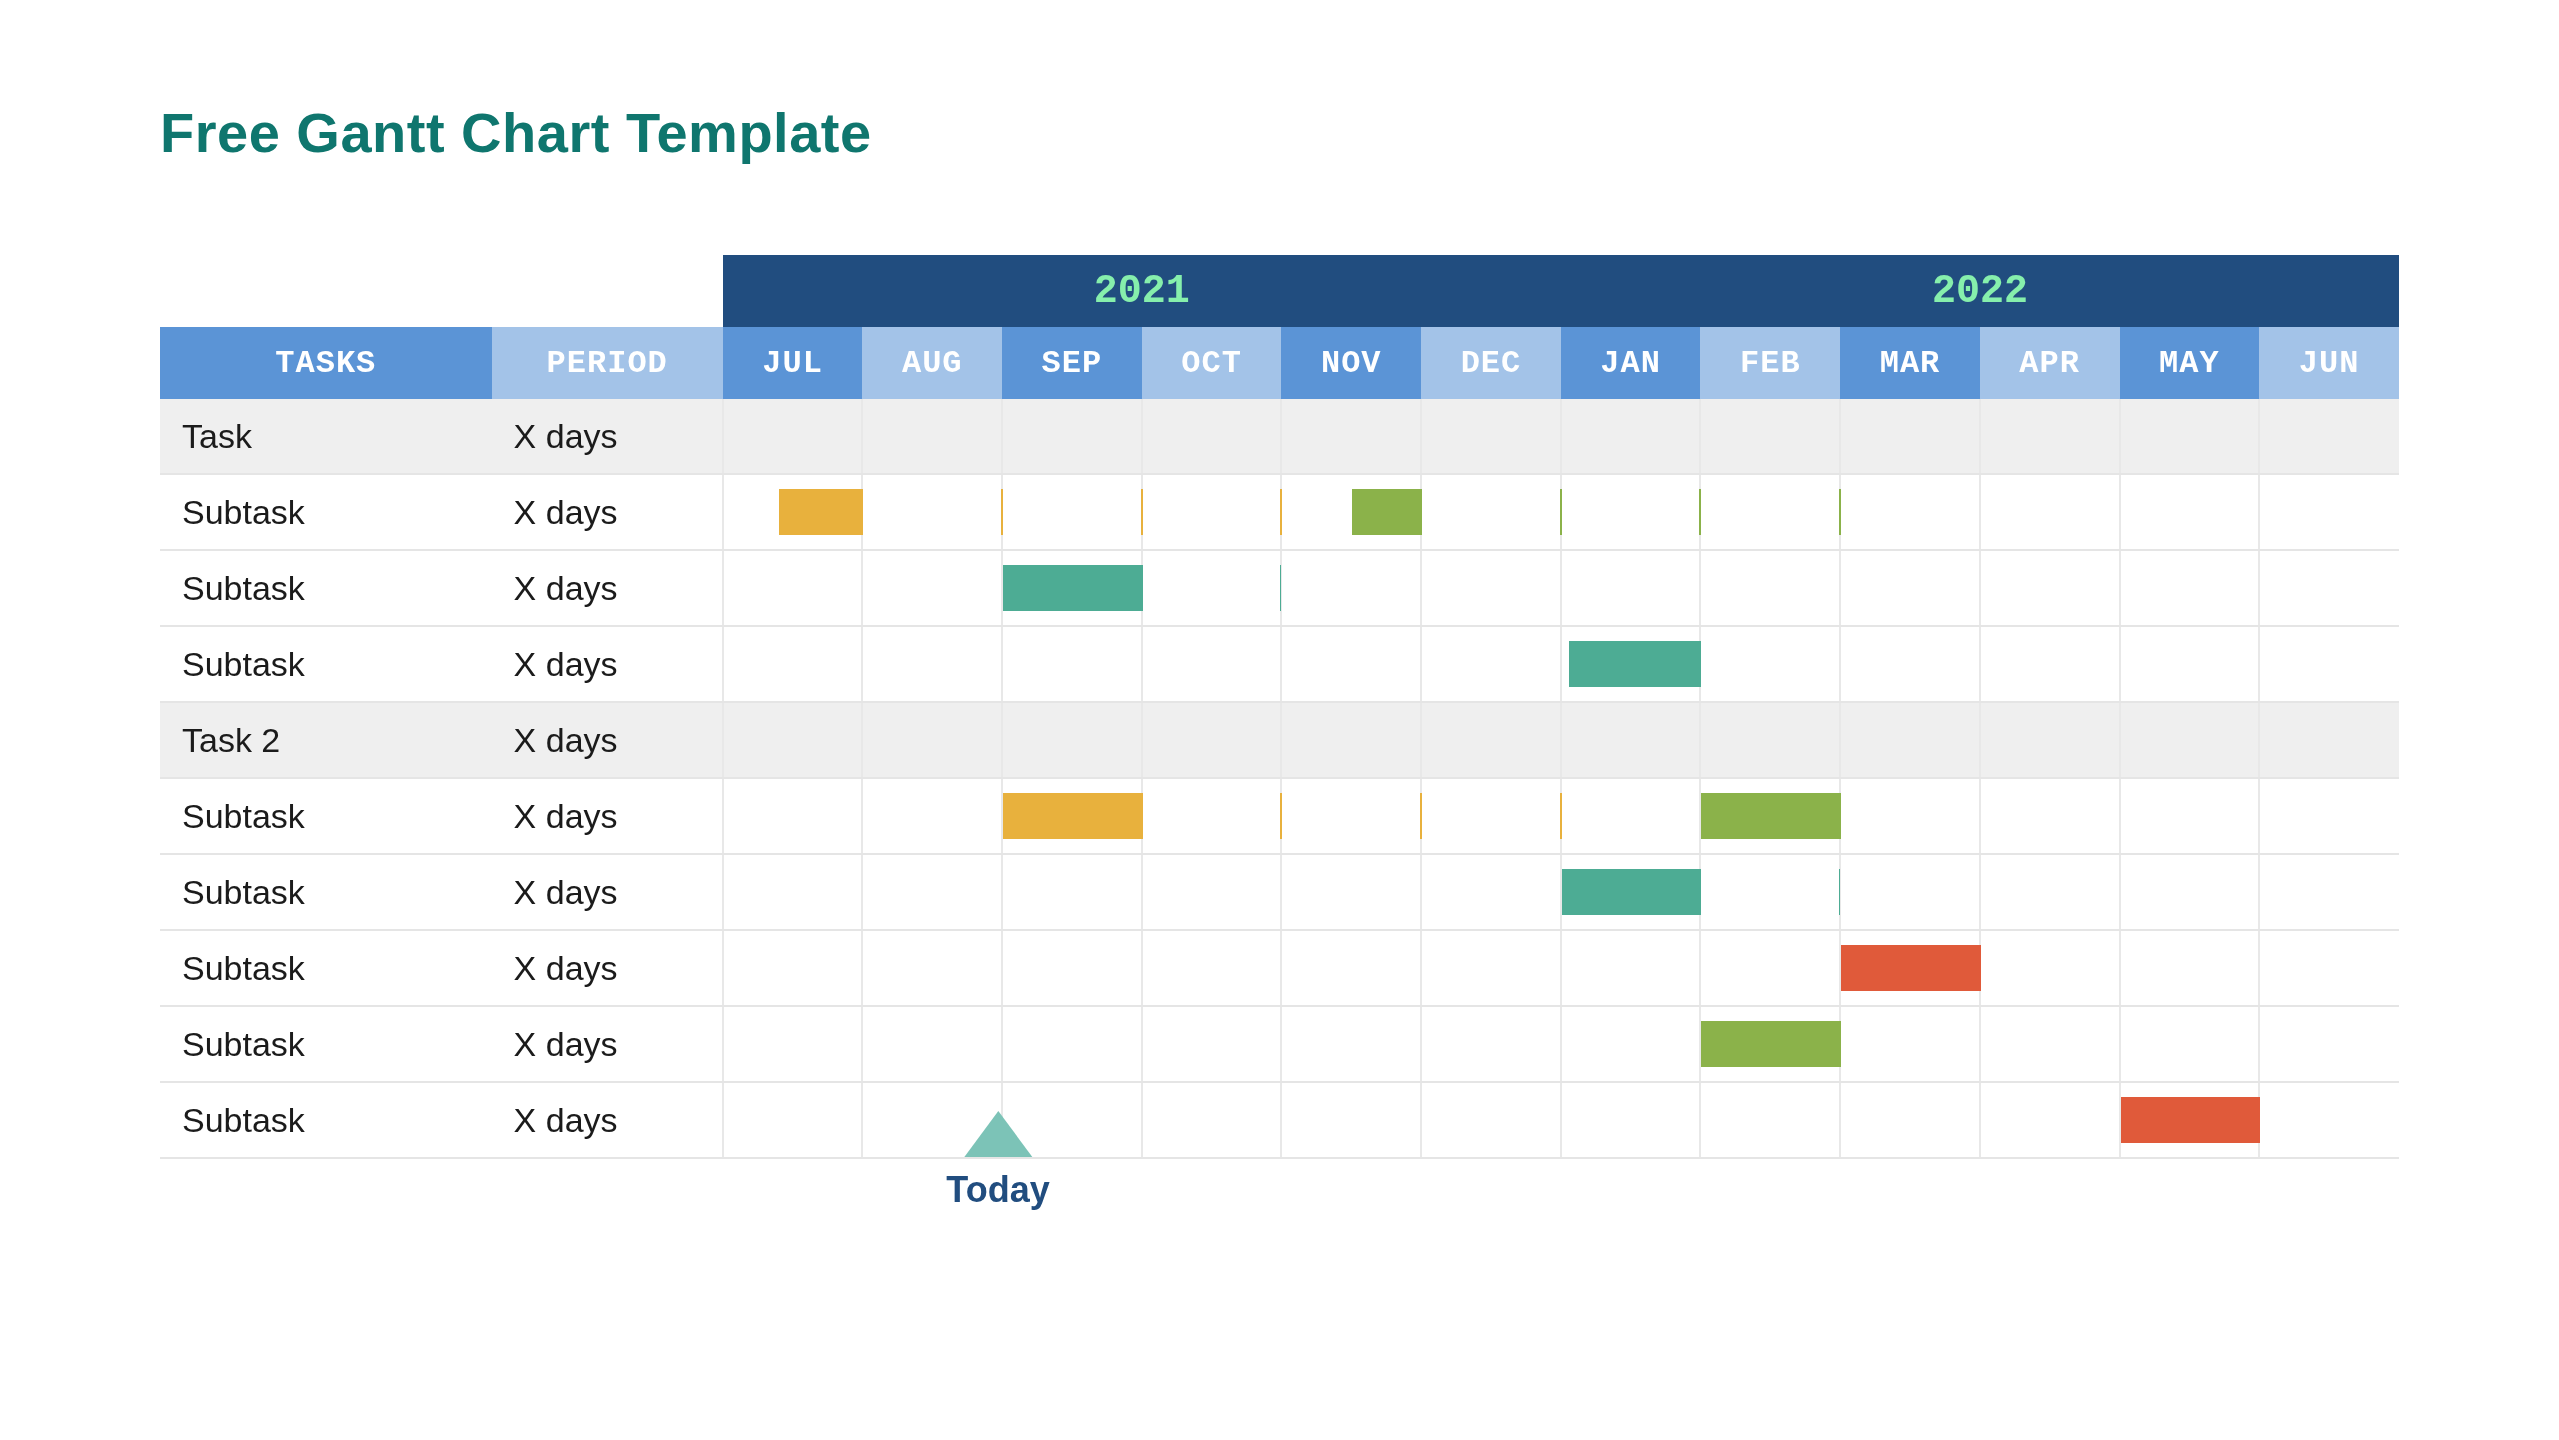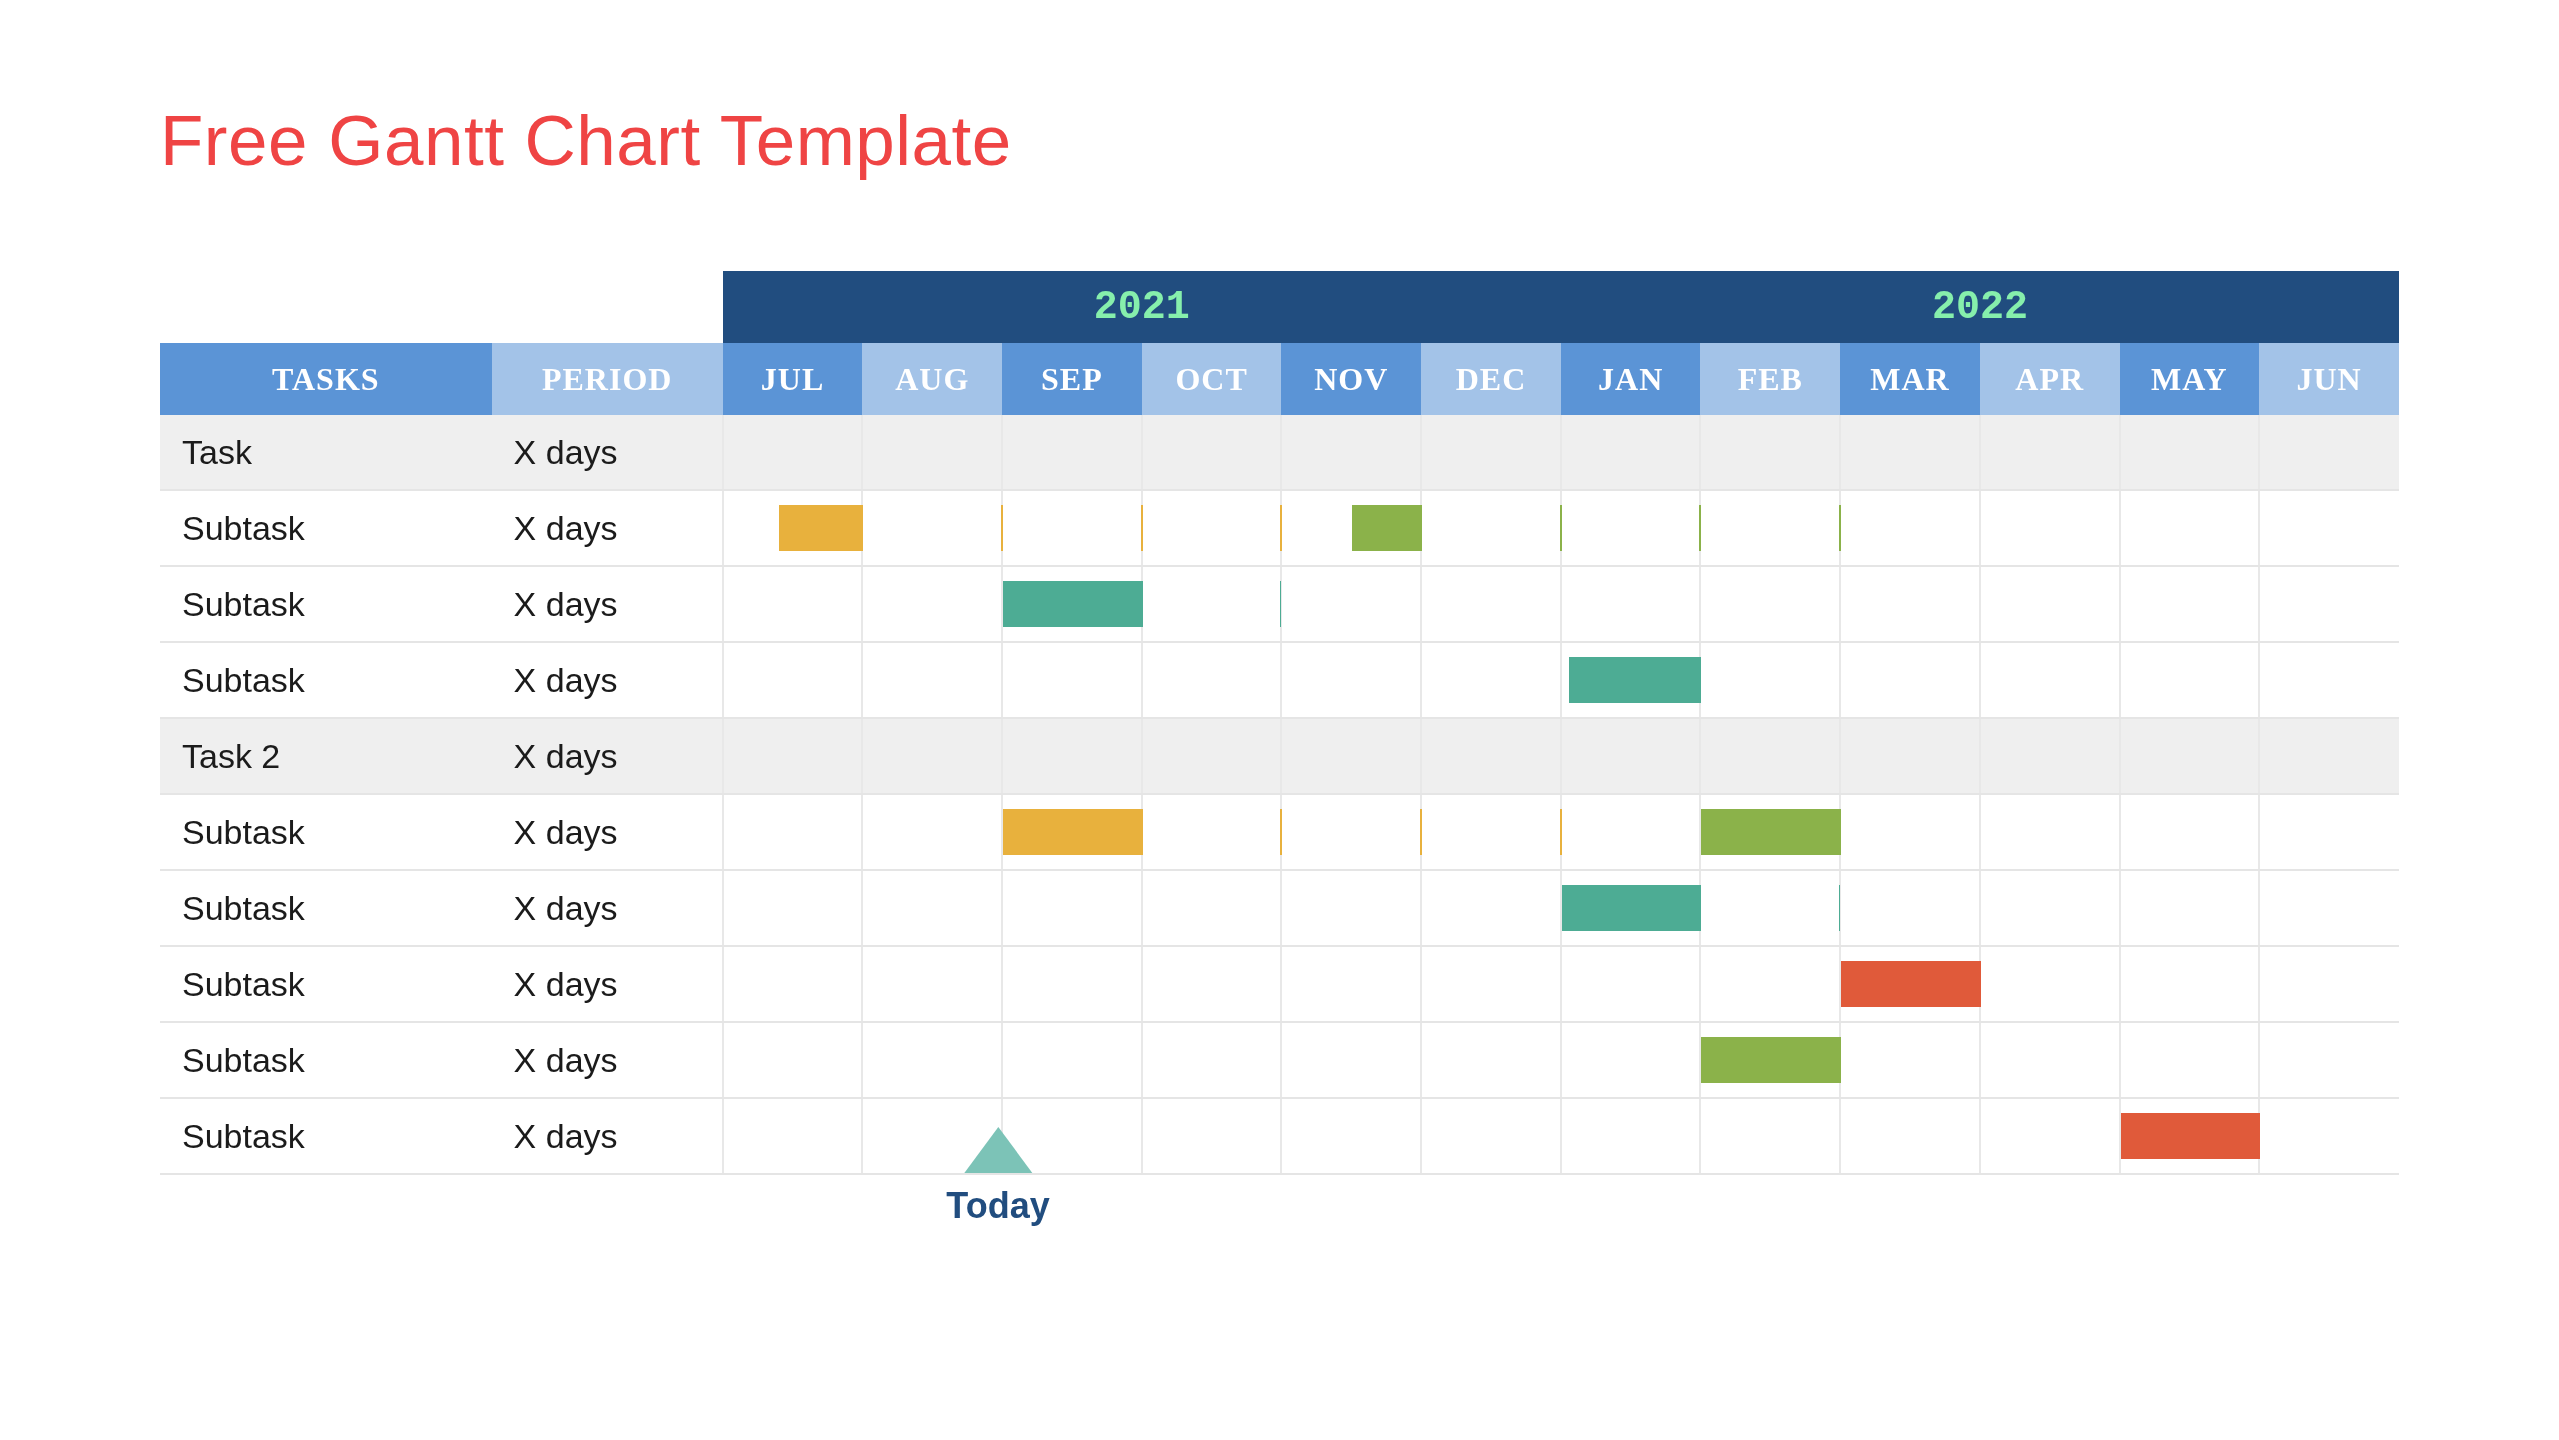--- a/index.html
+++ b/index.html
@@ -10,23 +10,23 @@
     color: #000;
   }
   .slide {
     width: 2559px;
     height: 1440px;
     position: relative;
     box-sizing: border-box;
     padding: 100px 160px 0 160px;
   }
   h1.title {
-    font-size: 71px;
-    font-weight: 400;
-    color: #ef4444;
+    font-size: 56px;
+    font-weight: 700;
+    color: #0f766e;
     margin: 0 0 90px 0;
     letter-spacing: 0.5px;
   }
 
   .gantt-wrap {
     position: relative;
   }
 
   table.gantt {
     border-collapse: collapse;
@@ -51,21 +51,21 @@
     font-family: Liberation Mono, monospace;
   }
 
   
   tr.header-row th {
     color: #ffffff;
     font-weight: 900;
     font-size: 32px;
     height: 70px;
     text-align: center;
-    font-family: Liberation Serif, serif;
+    font-family: Liberation Mono, monospace;
     letter-spacing: 1px;
     margin-left: 16px;
   }
   tr.header-row th.tasks {
     background: #5b94d6;
   }
   tr.header-row th.period {
     background: #a3c3e8;
   }
   tr.header-row th.m-even { background: #5b94d6; }

